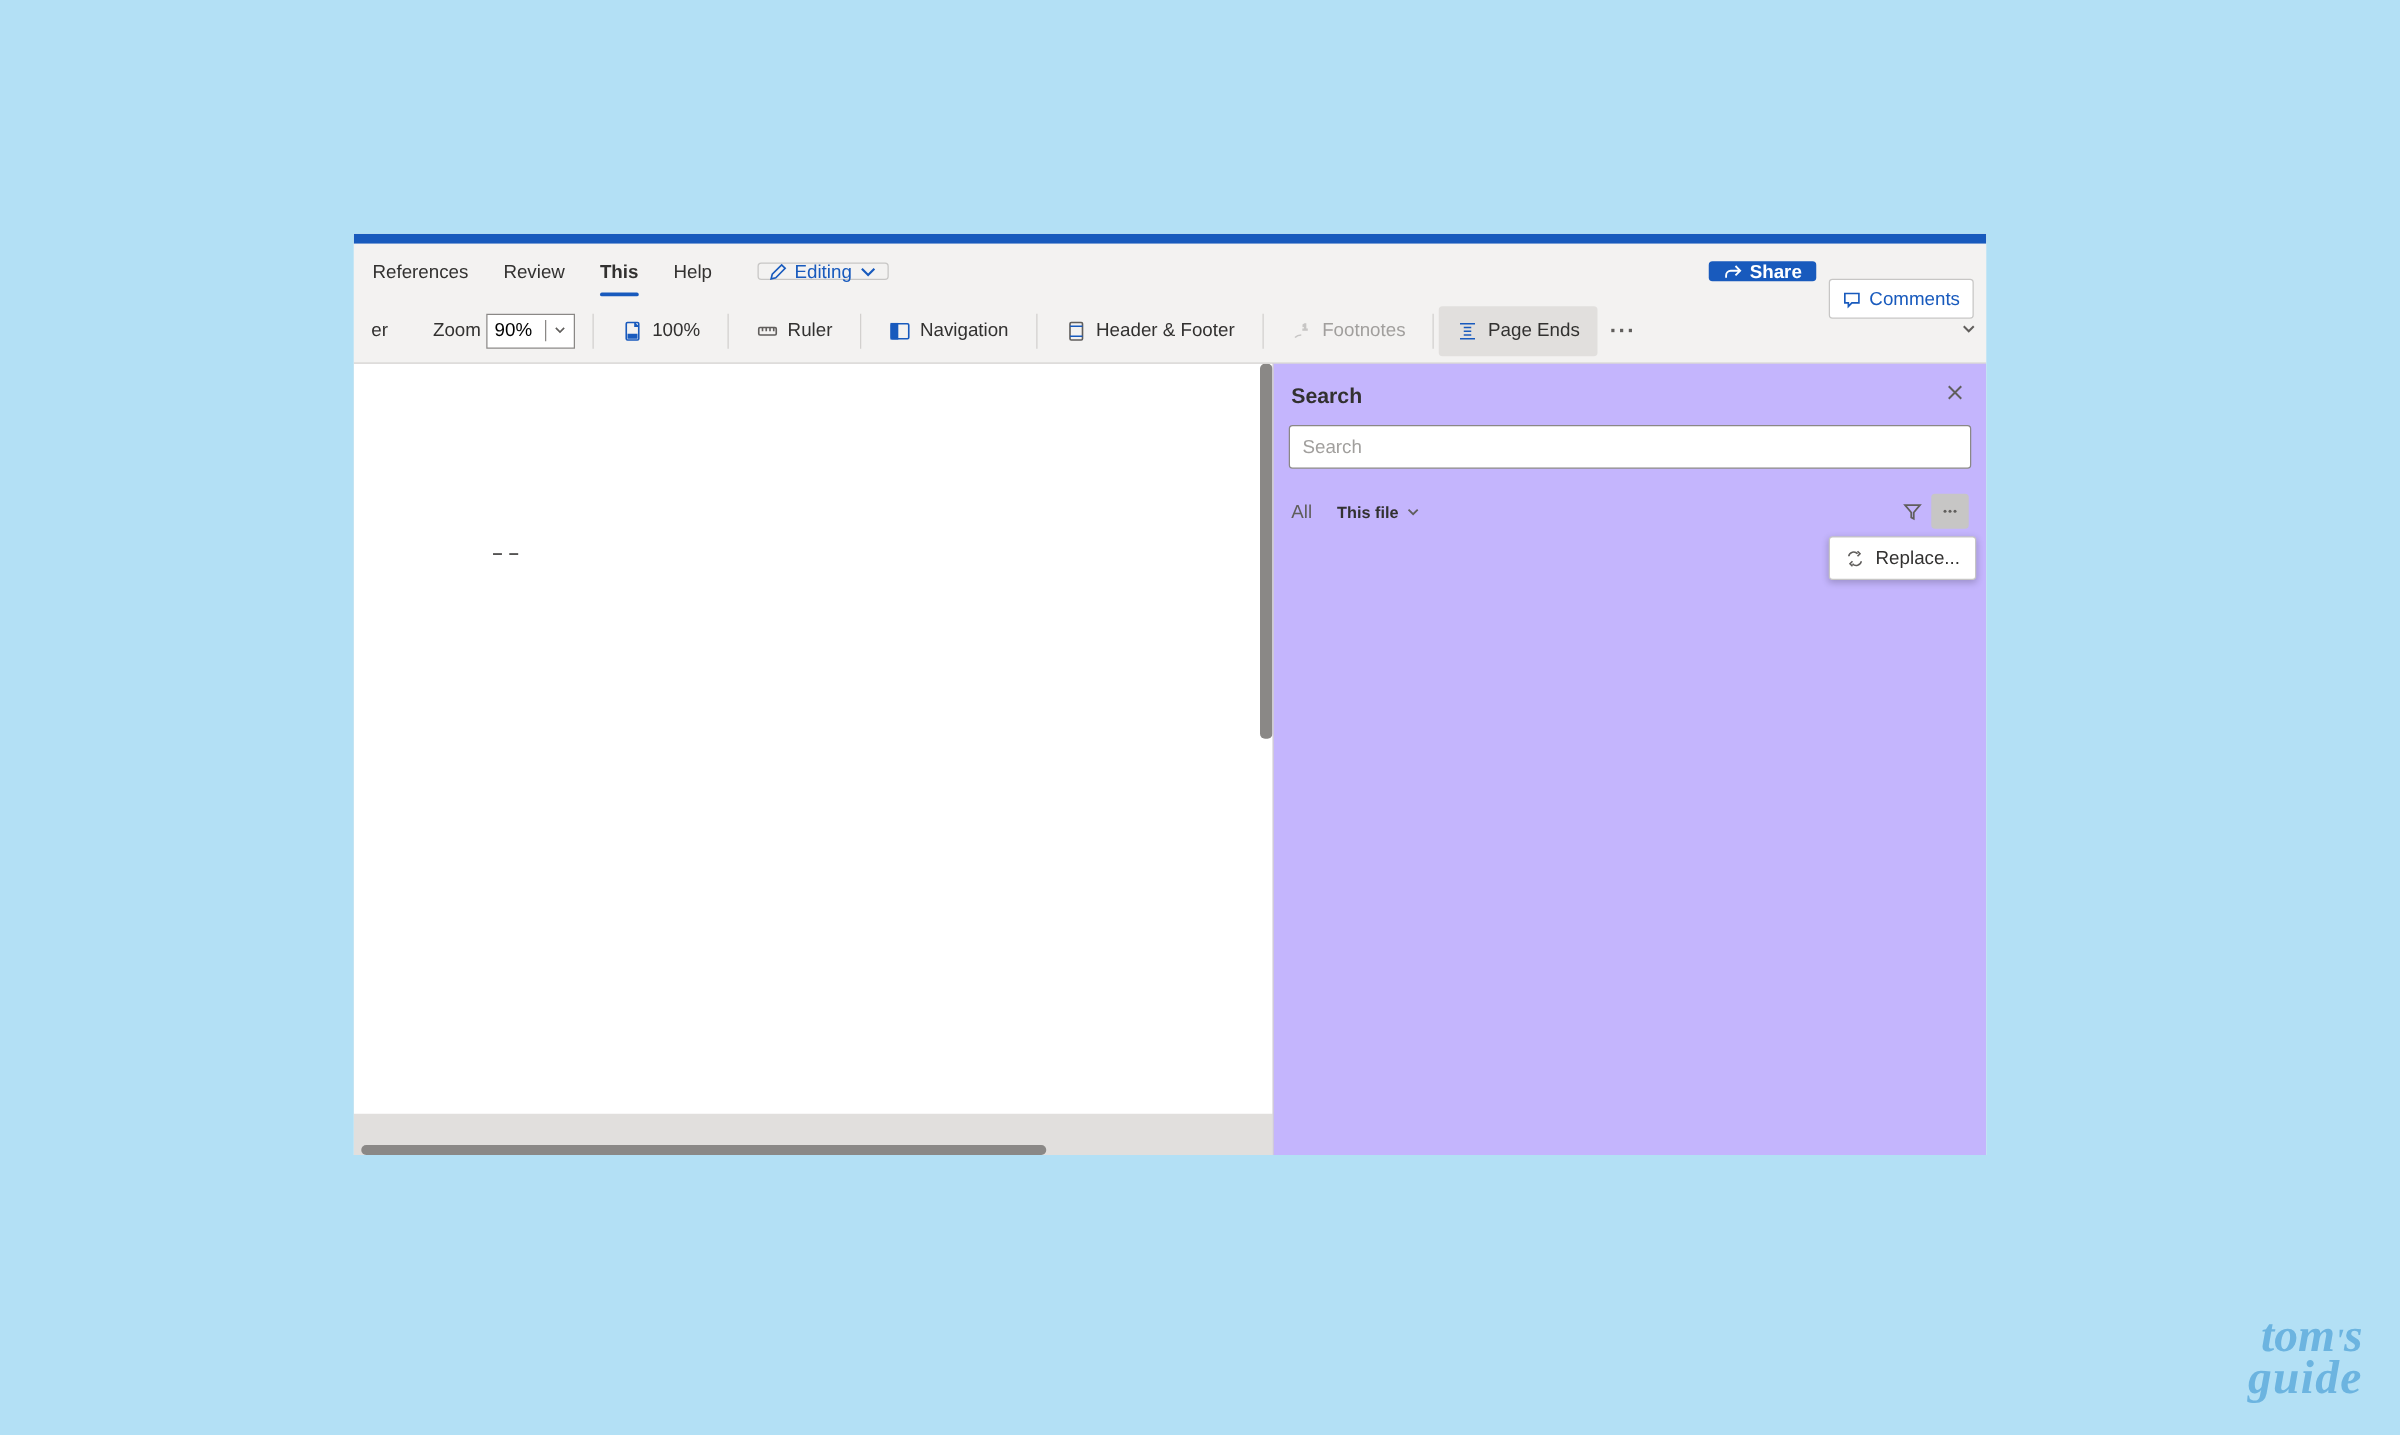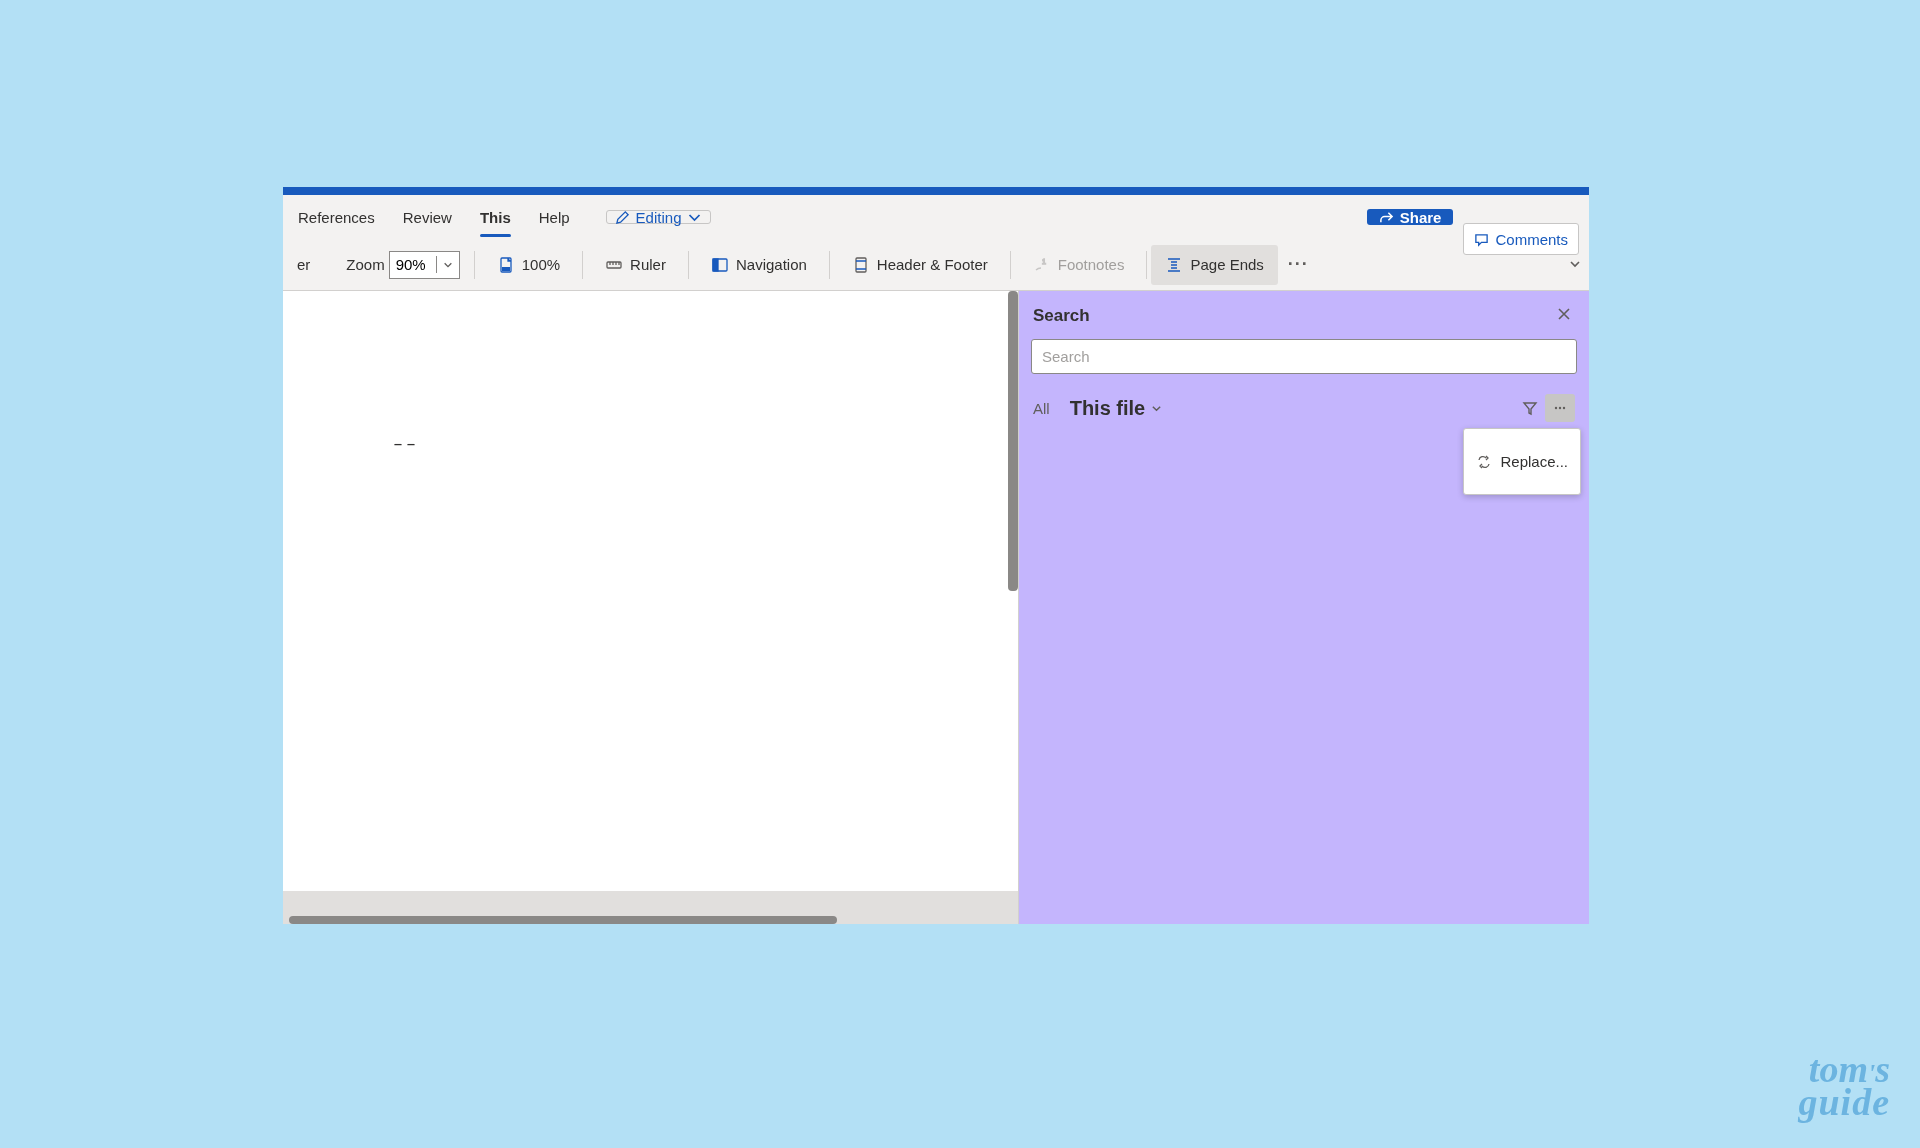--- a/index.html
+++ b/index.html
@@ -277,21 +277,21 @@
       gap: 20px;
       position: relative;
     }
     .filter-all {
       color: #605e5c;
       font-size: 15px;
       cursor: pointer;
     }
     .filter-thisfile {
       color: #323130;
-      font-size: 20px;
+      font-size: 13px;
       font-weight: 600;
       cursor: pointer;
       display: flex;
       align-items: center;
       gap: 6px;
     }
     .filter-right-icons {
       margin-left: auto;
       display: flex;
       gap: 0;
@@ -314,21 +314,21 @@
       color: #605e5c;
     }
     .replace-popup {
       position: absolute;
       right: 8px;
       top: 42px;
       background: white;
       border: 1px solid #c7c6c5;
       border-radius: 3px;
       box-shadow: 0 2px 6px rgba(0,0,0,0.2);
-      padding: 24px 12px;
+      padding: 8px 12px;
       display: flex;
       align-items: center;
       gap: 8px;
       font-size: 15px;
       color: #323130;
       cursor: pointer;
       z-index: 10;
     }
     .watermark {
       position: absolute;

